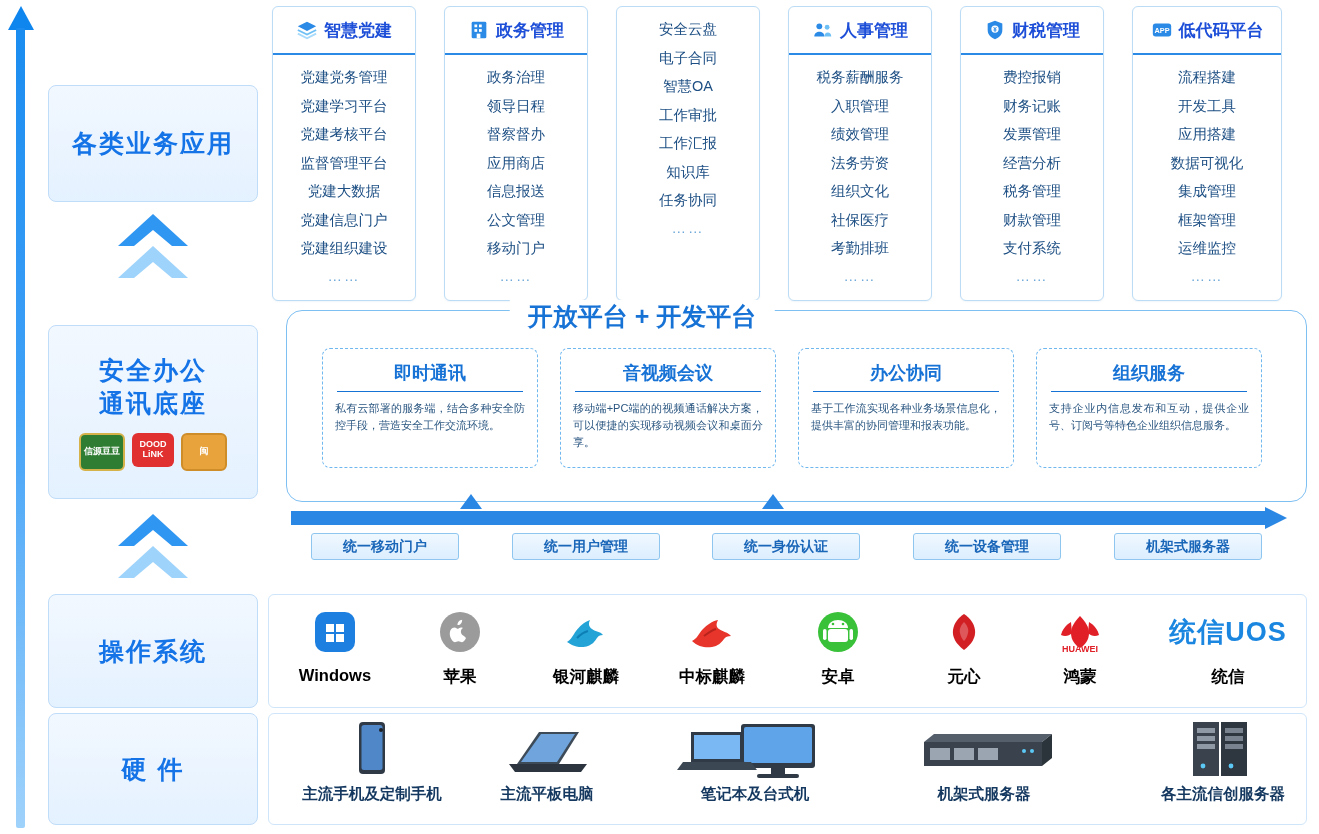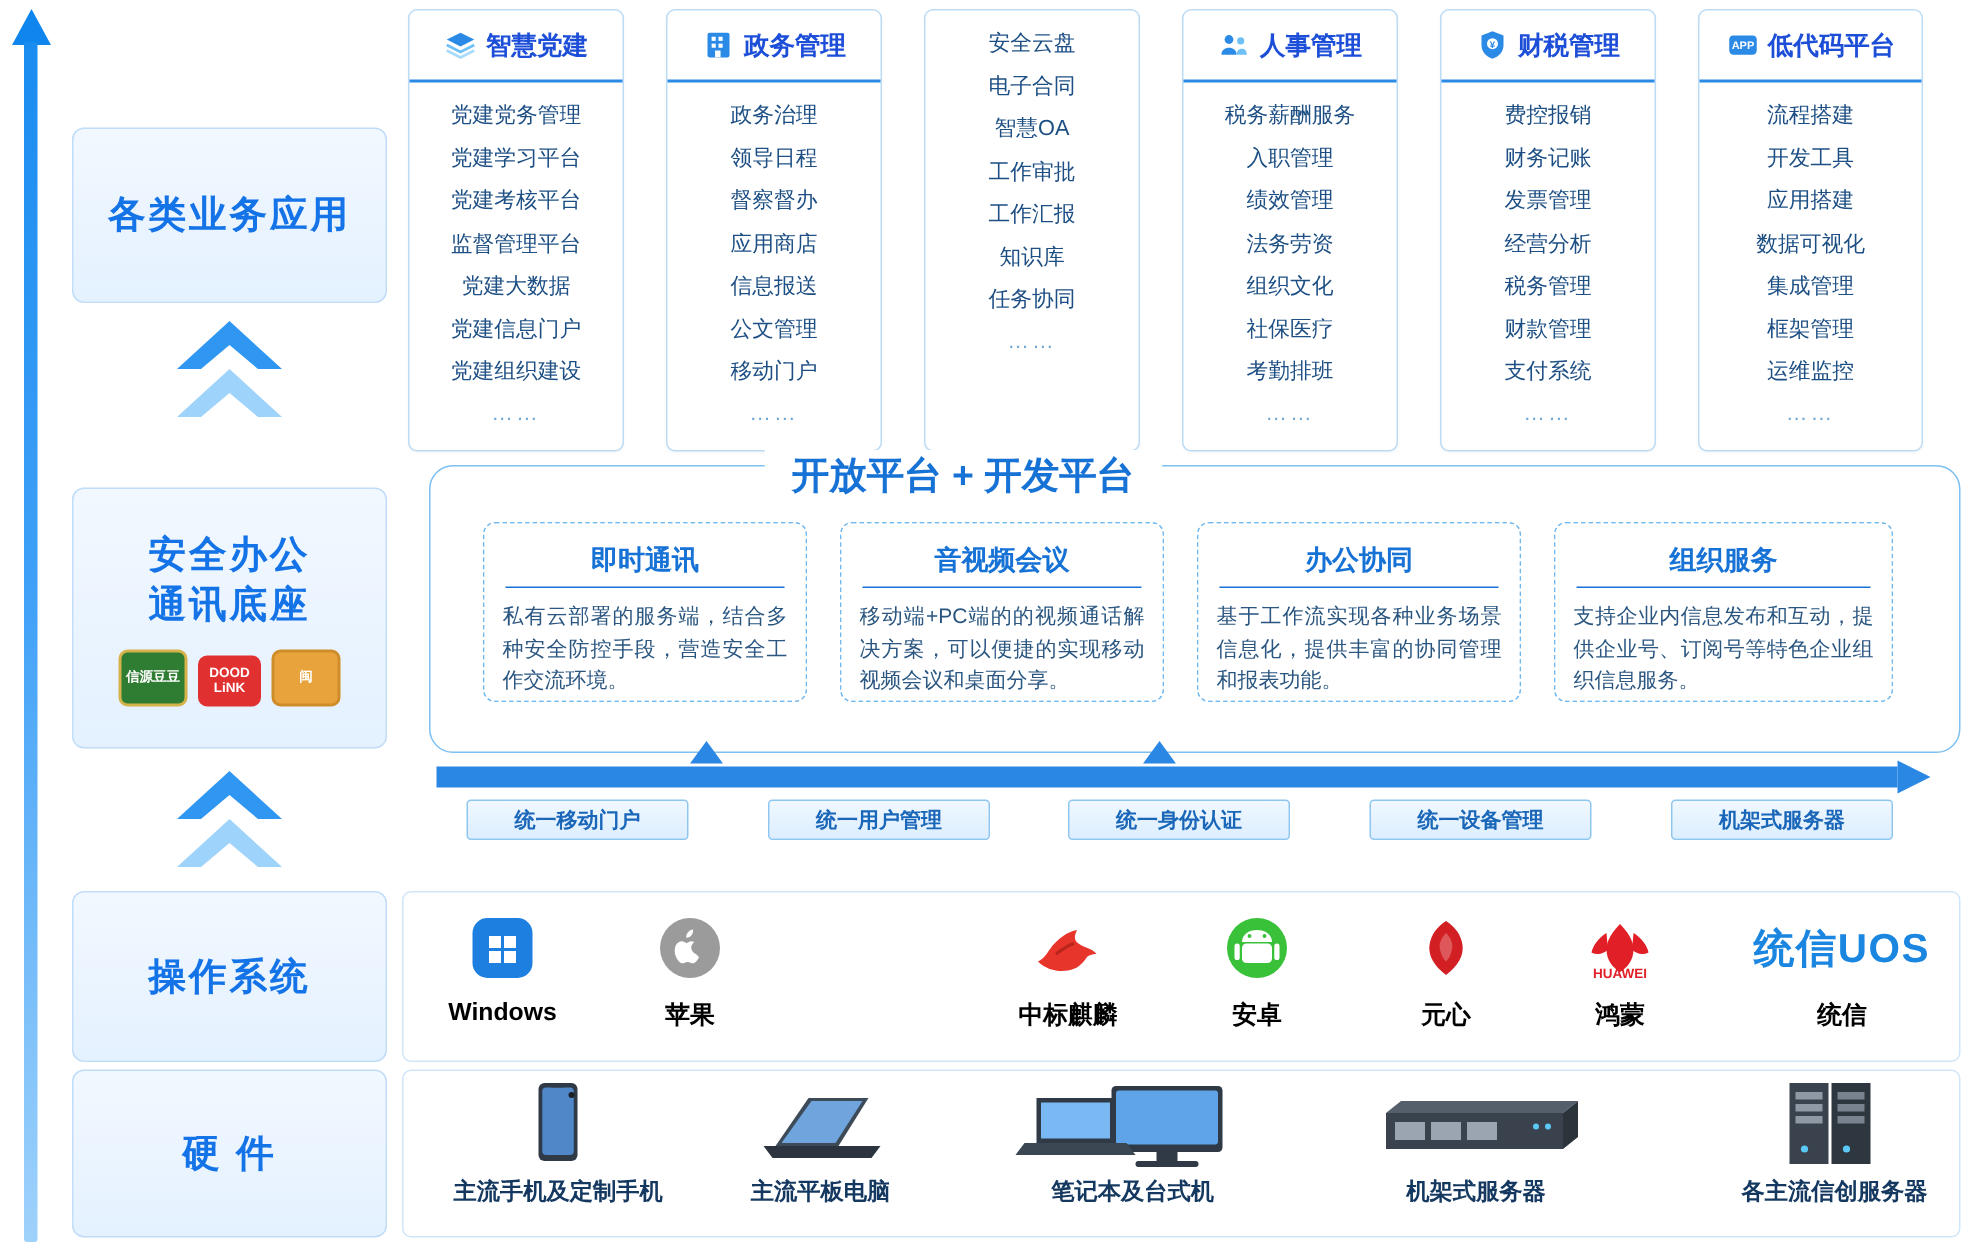--- a/index.html
+++ b/index.html
@@ -27,21 +27,21 @@
     display:flex;flex-direction:column;align-items:center;justify-content:center;
     color:#1473e6;font-weight:bold;letter-spacing:2px;
   }
   .lbl .t{line-height:1.32;text-align:center;}
 
   #lbl-apps{left:48px;top:85px;width:208px;height:115px;font-size:25px;}
   #lbl-base{left:48px;top:325px;width:208px;height:172px;font-size:25px;}
   #lbl-os{left:48px;top:594px;width:208px;height:112px;font-size:25px;}
   #lbl-hw{left:48px;top:713px;width:208px;height:110px;font-size:25px;}
 
-  .badges{display:flex;gap:7px;margin-top:13px;align-items:flex-end;}
+  .badges{display:flex;gap:7px;margin-top:13px;align-items:flex-start;}
   .badge{width:42px;height:34px;border-radius:6px;display:flex;align-items:center;justify-content:center;
     font-size:9px;color:#fff;font-weight:bold;line-height:1.05;text-align:center;letter-spacing:0;}
   .badge.b1{background:#2f7d32;border:2px solid #d6b24a;}
   .badge.b2{background:#e03030;}
   .badge.b3{background:#e8a33d;border:2px solid #cf8d2a;}
 
   
   .chev{position:absolute;width:74px;height:76px;}
   .chev svg{display:block;}
   #chev1{left:116px;top:212px;}
@@ -65,21 +65,21 @@
   .appcol li.dots{color:#6ea8d8;letter-spacing:2px;padding-top:6px;}
 
   
   .openwrap{position:absolute;left:286px;top:310px;width:1019px;height:190px;
     border:1.5px solid #7fc0f2;border-radius:16px;background:#fff;}
   .opentitle{position:absolute;left:642px;top:300px;transform:translateX(-50%);
     background:#fff;padding:0 18px;font-size:25px;font-weight:bold;color:#1772d6;white-space:nowrap;}
   .ocard{position:absolute;top:348px;width:214px;height:118px;border:1px dashed #6fb7ef;border-radius:8px;background:#fff;}
   .ocard .ot{height:36px;display:flex;align-items:center;justify-content:center;
     font-size:18px;font-weight:bold;color:#1772d6;border-bottom:1.5px solid #1772d6;margin:6px 14px 0 14px;}
-  .ocard .od{font-size:14px;color:#2a5680;line-height:1.55;padding:8px 12px 0 12px;text-align:justify;}
+  .ocard .od{font-size:11px;color:#2a5680;line-height:1.55;padding:8px 12px 0 12px;text-align:justify;}
 
   
   .arrowbar{position:absolute;left:291px;top:511px;width:1000px;height:14px;}
   .arrowbar .ln{position:absolute;left:0;top:0;width:974px;height:14px;background:#2b87e4;}
   .arrowbar .tip{position:absolute;left:974px;top:-4px;width:0;height:0;
     border-top:11px solid transparent;border-bottom:11px solid transparent;border-left:22px solid #2b87e4;}
   .upmark{position:absolute;width:0;height:0;border-left:11px solid transparent;
     border-right:11px solid transparent;border-bottom:15px solid #2b87e4;top:494px;}
 
   .unibtn{position:absolute;top:533px;width:146px;height:25px;border:1px solid #8ec6ef;
@@ -333,20 +333,30 @@
     <div class="osicon">
       <svg width="48" height="48" viewBox="0 0 48 48">
           <circle cx="24" cy="24" r="20" fill="#9b9b9b"></circle>
           <path d="M30 30c-.9 2-2.3 4.2-4 4.2-1.4 0-2-.9-3.6-.9s-2.2.9-3.5.9c-1.8 0-3.4-2.4-4.3-4.5-1.4-3.3-1-8 1.9-9.6 1.3-.8 2.9-.7 4 .1 1 .7 1.4.7 2.4 0 1.2-.8 2.7-.9 4-.2-1.9 1.2-2.5 3.6-1.6 5.5.5 1.2 1.5 2.1 2.7 2.5z" fill="#fff"></path>
           <path d="M25 15.5c.8-1 1.3-2.4 1.1-3.8-1.3.1-2.6.8-3.4 1.8-.8.9-1.4 2.3-1.2 3.6 1.4.1 2.8-.6 3.5-1.6z" fill="#fff"></path>
         </svg>
     </div>
     <div class="osname">苹果</div>
   </div>
 
+  <div class="ositem" style="left:527px">
+    <div class="osicon">
+      <svg width="54" height="48" viewBox="0 0 54 48">
+          <path d="M8 34c4-2 6-7 9-11 3-4 8-9 14-11-2 4-1 7 2 9 4 3 8 2 11 6-3 0-5 1-6 3-2 3-4 6-9 8-5 2-12 1-16-1z" fill="#23a3d6"></path>
+          <path d="M18 30c3-3 7-6 11-7" stroke="#0d7fb4" stroke-width="2" fill="none"></path>
+          <circle cx="35" cy="19" r="1.8" fill="#fff"></circle>
+        </svg>
+    </div>
+    <div class="osname">银河麒麟</div>
+  </div>
 
   <div class="ositem" style="left:653px">
     <div class="osicon">
       <svg width="56" height="48" viewBox="0 0 56 48">
           <path d="M8 33c5-2 7-8 11-12 4-4 9-8 15-9-2 4-2 7 1 9 4 3 9 3 12 7-3 0-6 1-7 3-3 4-6 7-12 8-6 1-14 0-20-6z" fill="#e8352b"></path>
           <path d="M20 28c4-3 8-6 12-7" stroke="#b8241c" stroke-width="2" fill="none"></path>
           <circle cx="37" cy="17" r="1.7" fill="#fff"></circle>
         </svg>
     </div>
     <div class="osname">中标麒麟</div>

